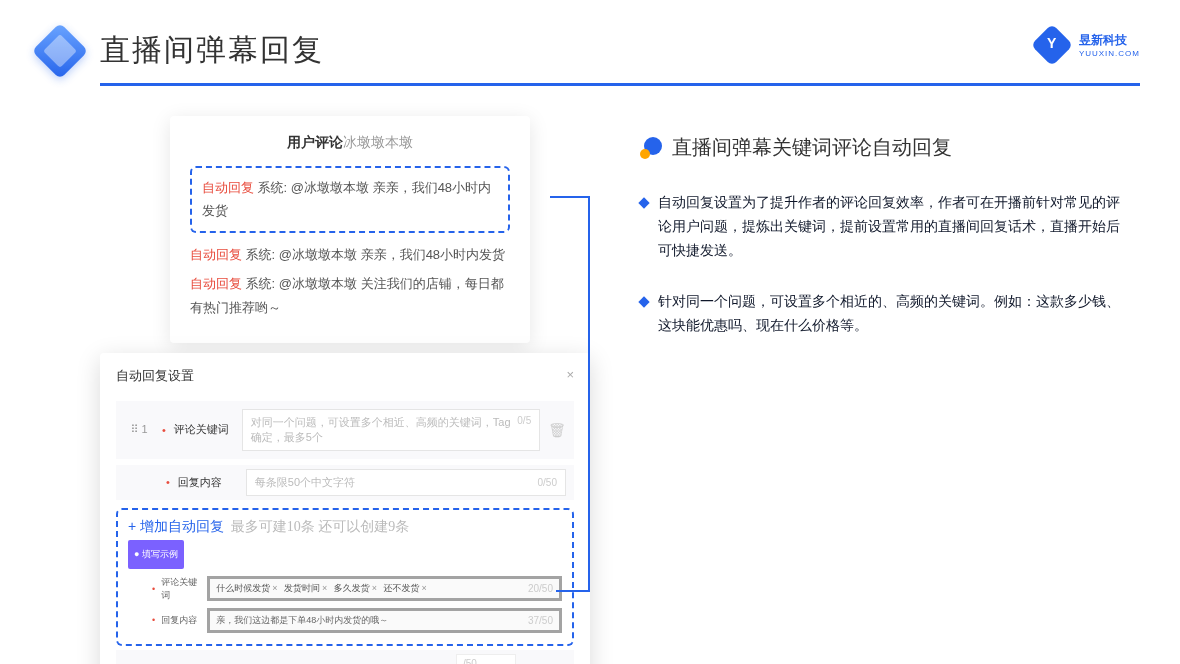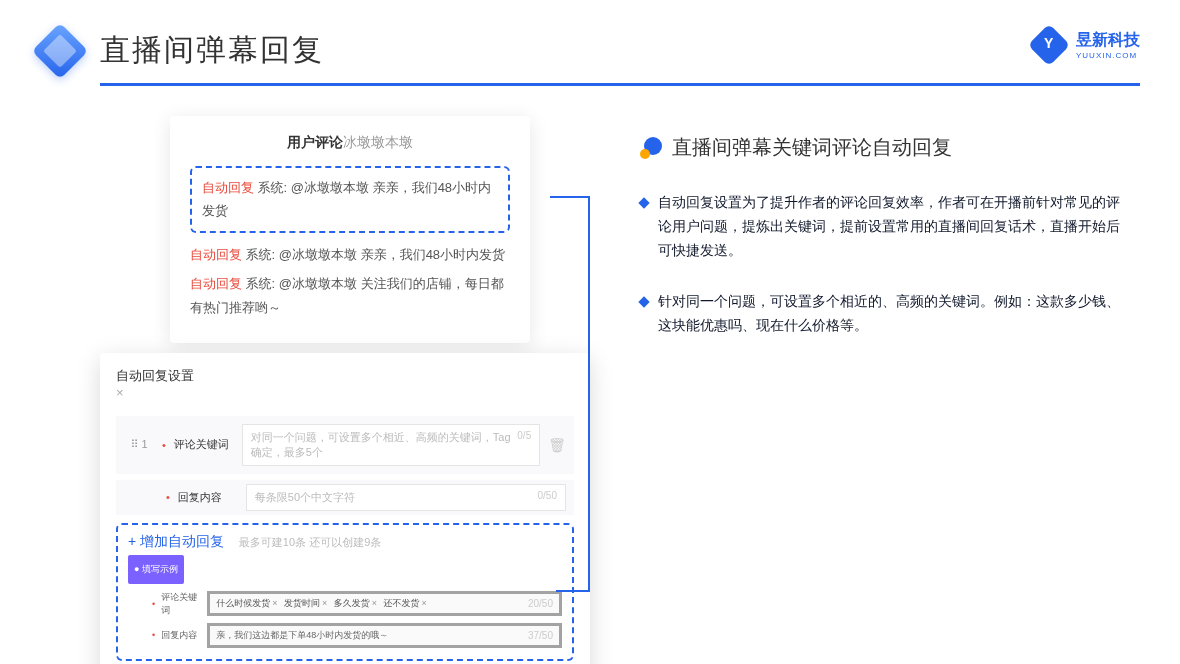--- a/index.html
+++ b/index.html
@@ -6,46 +6,46 @@
 body{width:1180px;height:664px;background:#fff;position:relative;}
 .header{display:flex;align-items:center;padding:30px 40px 12px;}
 .logo-left{width:40px;height:40px;background:linear-gradient(135deg,#6BA5FF,#2563EB);border-radius:6px;transform:rotate(45deg);margin-right:20px;box-shadow:2px 2px 8px rgba(37,99,235,0.3);}
 .logo-left::before{content:"";position:absolute;top:8px;left:8px;width:24px;height:24px;background:rgba(255,255,255,0.4);border-radius:3px;}
 .page-title{font-size:30px;color:#333;font-weight:500;letter-spacing:2px;}
 .divider{height:3px;background:#2563EB;margin:0 40px 0 100px;}
 .logo-right{position:absolute;top:30px;right:40px;display:flex;align-items:center;}
 .logo-right-icon{width:30px;height:30px;background:#2563EB;transform:rotate(45deg);border-radius:6px;position:relative;}
 .logo-right-icon::after{content:"Y";position:absolute;transform:rotate(-45deg);color:#fff;font-weight:bold;top:6px;left:9px;font-size:14px;}
 .logo-right-text{margin-left:12px;}
-.brand{font-size:16px;color:#2563EB;font-weight:bold;}
+.brand{font-size:12px;color:#2563EB;font-weight:bold;}
 .brand-sub{font-size:8px;color:#2563EB;letter-spacing:1px;}
 .content{display:flex;padding:30px 40px 0 100px;gap:60px;}
 .left-col{width:480px;position:relative;}
 .card1{background:#fff;box-shadow:0 4px 20px rgba(0,0,0,0.1);border-radius:4px;padding:18px 20px;width:360px;margin-left:70px;}
 .tabs{display:flex;margin-bottom:14px;justify-content:center;}
 .tab{font-size:14px;color:#999;cursor:pointer;}
 .tab.active{color:#333;font-weight:bold;}
 .msg{font-size:13px;color:#555;line-height:1.8;margin-bottom:6px;}
 .msg .badge{color:#E84C3D;font-weight:500;}
 .msg.boxed{border:2px dashed #2563EB;border-radius:6px;padding:8px 10px;margin-bottom:10px;position:relative;}
 .card2{background:#fff;box-shadow:0 6px 24px rgba(0,0,0,0.15);border-radius:4px;padding:14px 16px;margin-top:10px;width:490px;}
-.modal-head{display:flex;justify-content:space-between;font-size:13px;margin-bottom:16px;color:#333;flex-direction:column;}
+.modal-head{display:flex;justify-content:space-between;font-size:13px;margin-bottom:16px;color:#333;}
 .close{color:#aaa;cursor:pointer;}
 .form-row{display:flex;align-items:center;gap:8px;background:#F9F9FB;padding:8px;font-size:11px;margin-bottom:6px;}
 .idx{width:30px;text-align:center;color:#999;}
 .dot{color:#E84C3D;}
 .lbl{color:#333;width:60px;}
 .inp{flex:1;background:#fff;border:1px solid #E5E5E5;padding:5px 8px;color:#bbb;font-size:11px;display:flex;justify-content:space-between;}
 .cnt{color:#ccc;font-size:10px;}
 .trash{color:#ccc;font-size:14px;}
 .sub-row{display:flex;align-items:center;gap:8px;padding:4px 8px 4px 50px;font-size:11px;background:#F9F9FB;}
-.sub-row .inp{color:#bbb;}
+.sub-row .inp{color:#bbb;align-items:center;}
 .dashed-box{border:2px dashed #2563EB;border-radius:6px;padding:8px 10px;margin-top:8px;font-size:10px;background:#fff;}
 .add-link{color:#2563EB;font-size:14px;}
-.hint{color:#bbb;font-size:11px;margin-left:12px;}
+.hint{color:#bbb;font-size:14px;margin-left:4px;font-family:Liberation Serif, serif;}
 .ex-badge{display:inline-block;background:#7B61FF;color:#fff;padding:8px 6px;border-radius:2px;font-size:9px;margin:4px 0;}
 .ex-row{display:flex;align-items:center;gap:6px;font-size:9px;color:#666;padding:3px 0 3px 24px;}
 .ex-lbl{width:40px;}
 .ex-inp{flex:1;border:3px solid #a3a3a3;padding:3px 6px;background:#fafafa;display:flex;justify-content:space-between;align-items:center;}
 .tag{display:inline-block;color:#555;font-size:9px;margin-right:4px;}
 .tag::after{content:"×";margin-left:2px;color:#999;}
 .connector{position:absolute;top:80px;left:450px;width:40px;height:160px;border-top:2px solid #2563EB;border-right:2px solid #2563EB;}
 .connector2{position:absolute;top:238px;left:488px;width:2px;height:238px;background:#2563EB;}
 .connector3{position:absolute;top:474px;left:456px;width:34px;height:2px;background:#2563EB;}
 .below-row{display:flex;gap:8px;padding:4px 8px 4px 340px;font-size:10px;background:#F9F9FB;margin-top:4px;}

